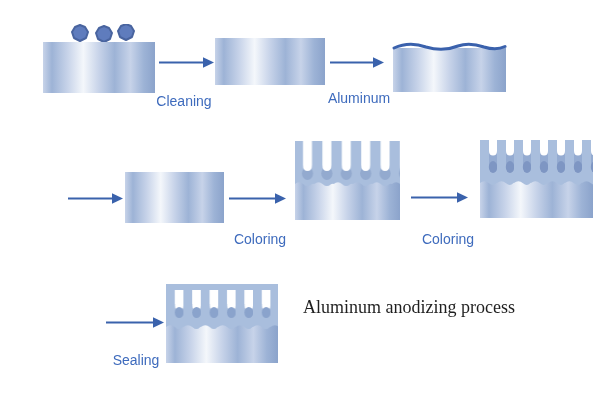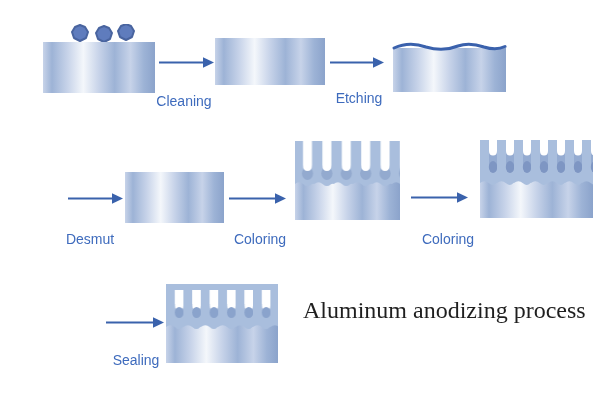--- a/index.html
+++ b/index.html
@@ -10,21 +10,21 @@
     padding-left:23px;
   }
   .abs{position:absolute;display:block;}
   .stage-label{
     position:absolute;width:90px;text-align:center;
     font-size:14px;line-height:16px;color:var(--label-text,#3e6bbd);
     font-family:"Liberation Sans",sans-serif;
   }
   .diagram-title{
     position:absolute;font-family:"Liberation Serif",serif;
-    font-size:24px;color:var(--title-text,#1f1f1f);white-space:nowrap;
+    font-size:18px;color:var(--title-text,#1f1f1f);white-space:nowrap;
   }
   
   .gs-mid{stop-color:var(--metal-mid,#c7d3e9);}
   .gs-dark{stop-color:var(--metal-dark,#9db3d6);}
   .gs-hi{stop-color:var(--metal-highlight,#f4f7fb);}
   .gs-edge{stop-color:var(--metal-edge,#8ba3cb);}
   .comb-fill{fill:var(--comb,#a9bedd);}
   .white-fill{fill:var(--background,#ffffff);}
   .pore-fill{fill:var(--pore-fill,#94abd1);}
   .blob-fill{fill:var(--pore-blob,#7e96c3);}
@@ -100,21 +100,21 @@
     <line x1="0" y1="6.5" x2="44" y2="6.5"></line>
       <polygon points="43,1.2 54,6.5 43,11.8"></polygon>
   </svg>
 
   <svg class="abs" style="left:392px;top:40px" width="115" height="52">
     <rect x="1" y="8" width="113" height="44" fill="url(#metal)"></rect>
     <path class="etch-line" d="M2,8 C12,3.5 24,3.5 34,7 C44,10 56,10 66,6 C74,3 82,3.5 92,7 C100,9.5 108,9 113,6.5"></path>
   </svg>
 
   <div class="stage-label" style="left:139px;top:93px">Cleaning</div>
-  <div class="stage-label" style="left:314px;top:90px">Etching</div>
+  <div class="stage-label" style="left:314px;top:90px">Aluminum</div>
 
   <svg class="abs arrow" style="left:68px;top:192px" width="55" height="13">
     <line x1="0" y1="6.5" x2="45" y2="6.5"></line>
       <polygon points="44,1.2 55,6.5 44,11.8"></polygon>
   </svg>
 
   <svg class="abs" style="left:125px;top:172px" width="99" height="51">
     <rect x="0" y="0" width="99" height="51" fill="url(#metal)"></rect>
   </svg>
 
@@ -131,21 +131,20 @@
   <svg class="abs arrow" style="left:411px;top:191px" width="57" height="13">
     <line x1="0" y1="6.5" x2="47" y2="6.5"></line>
       <polygon points="46,1.2 57,6.5 46,11.8"></polygon>
   </svg>
 
   <svg class="abs" style="left:480px;top:140px" width="113" height="78">
     <rect x="0" y="36" width="113" height="42" fill="url(#metal)"></rect>
     <rect x="0" y="0" width="113" height="47" fill="url(#pc)"></rect>
   </svg>
 
-  <div class="stage-label" style="left:45px;top:231px">Desmut</div>
   <div class="stage-label" style="left:215px;top:231px">Coloring</div>
   <div class="stage-label" style="left:403px;top:231px">Coloring</div>
 
   <svg class="abs arrow" style="left:106px;top:316px" width="58" height="13">
     <line x1="0" y1="6.5" x2="48" y2="6.5"></line>
       <polygon points="47,1.2 58,6.5 47,11.8"></polygon>
   </svg>
 
   <svg class="abs" style="left:166px;top:284px" width="112" height="79">
     <rect x="0" y="36" width="112" height="43" fill="url(#metal)"></rect>

